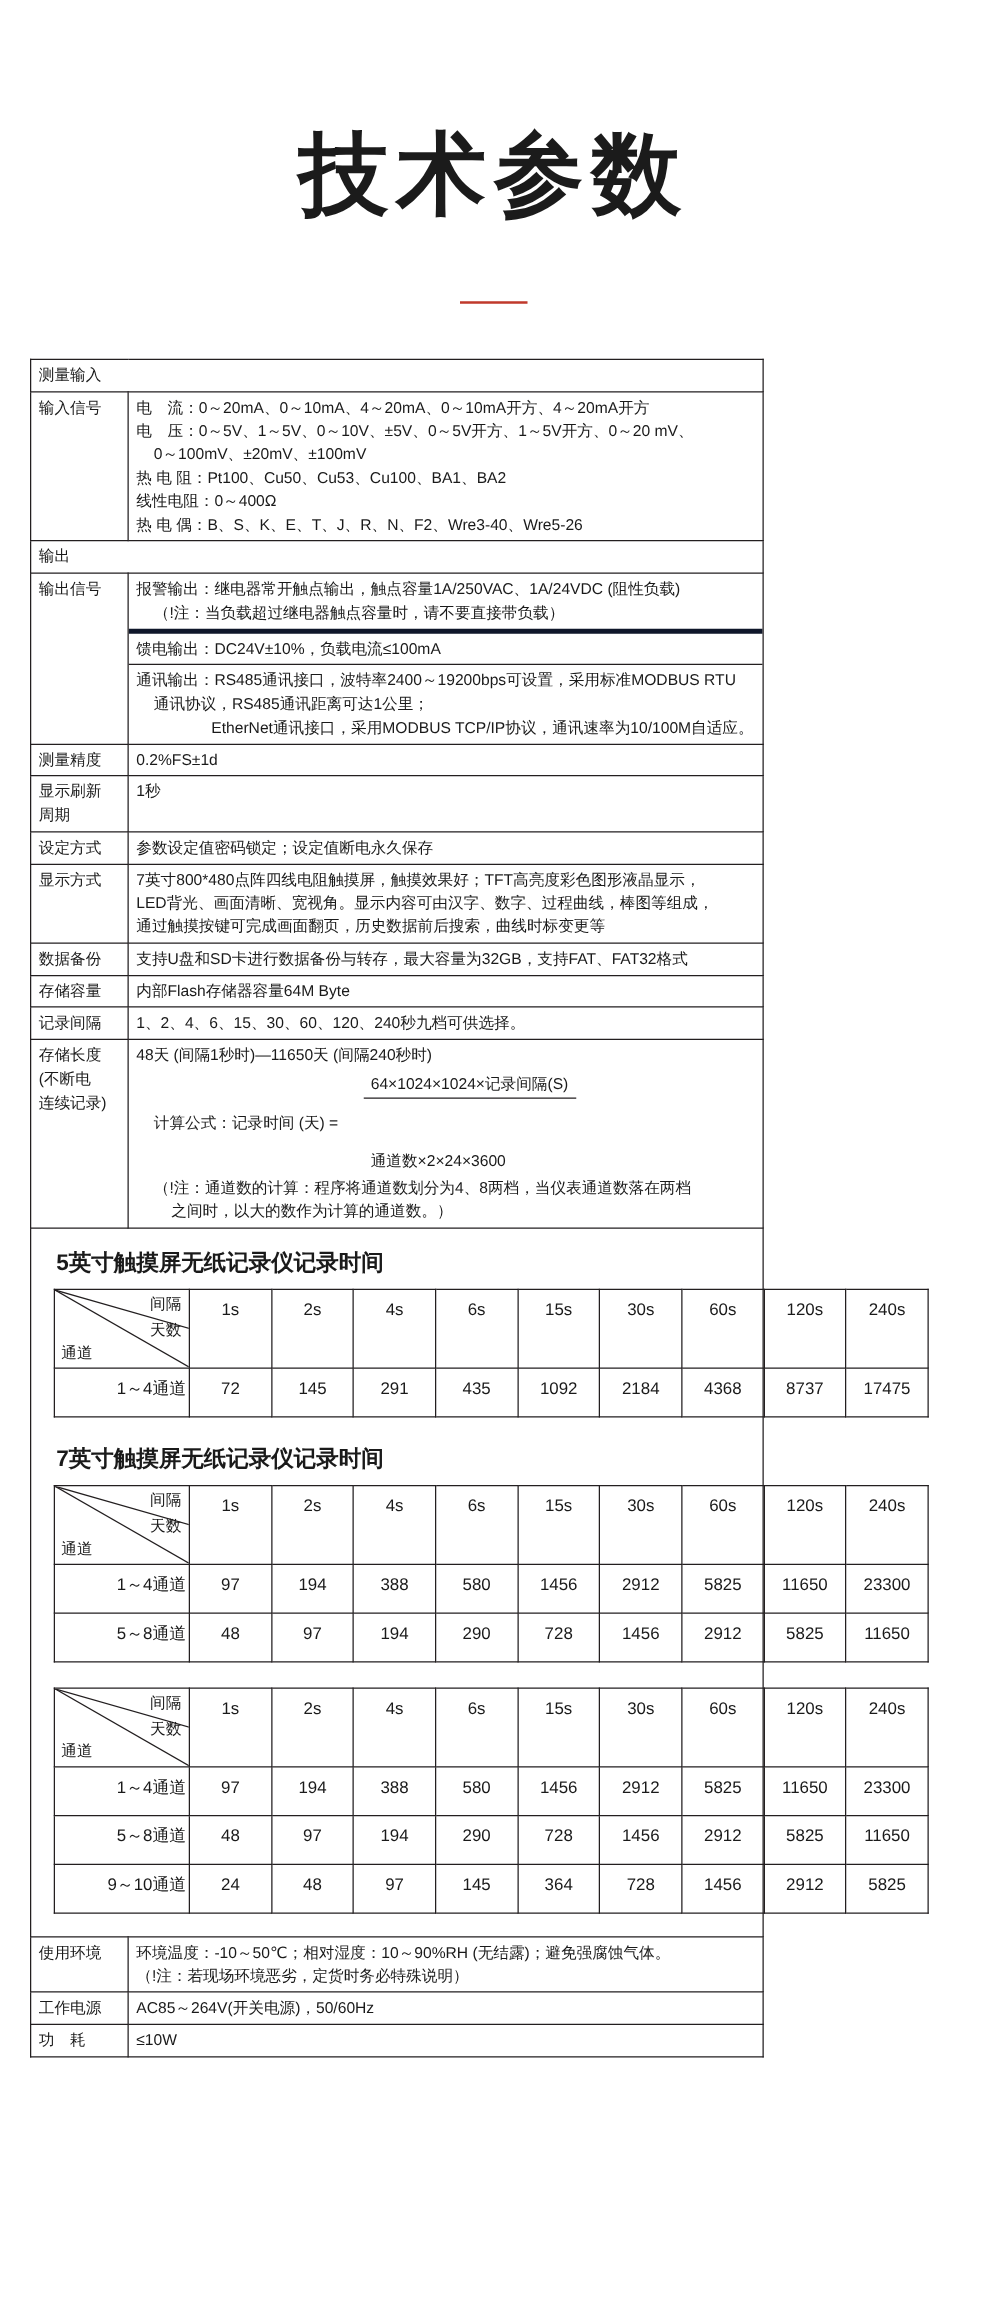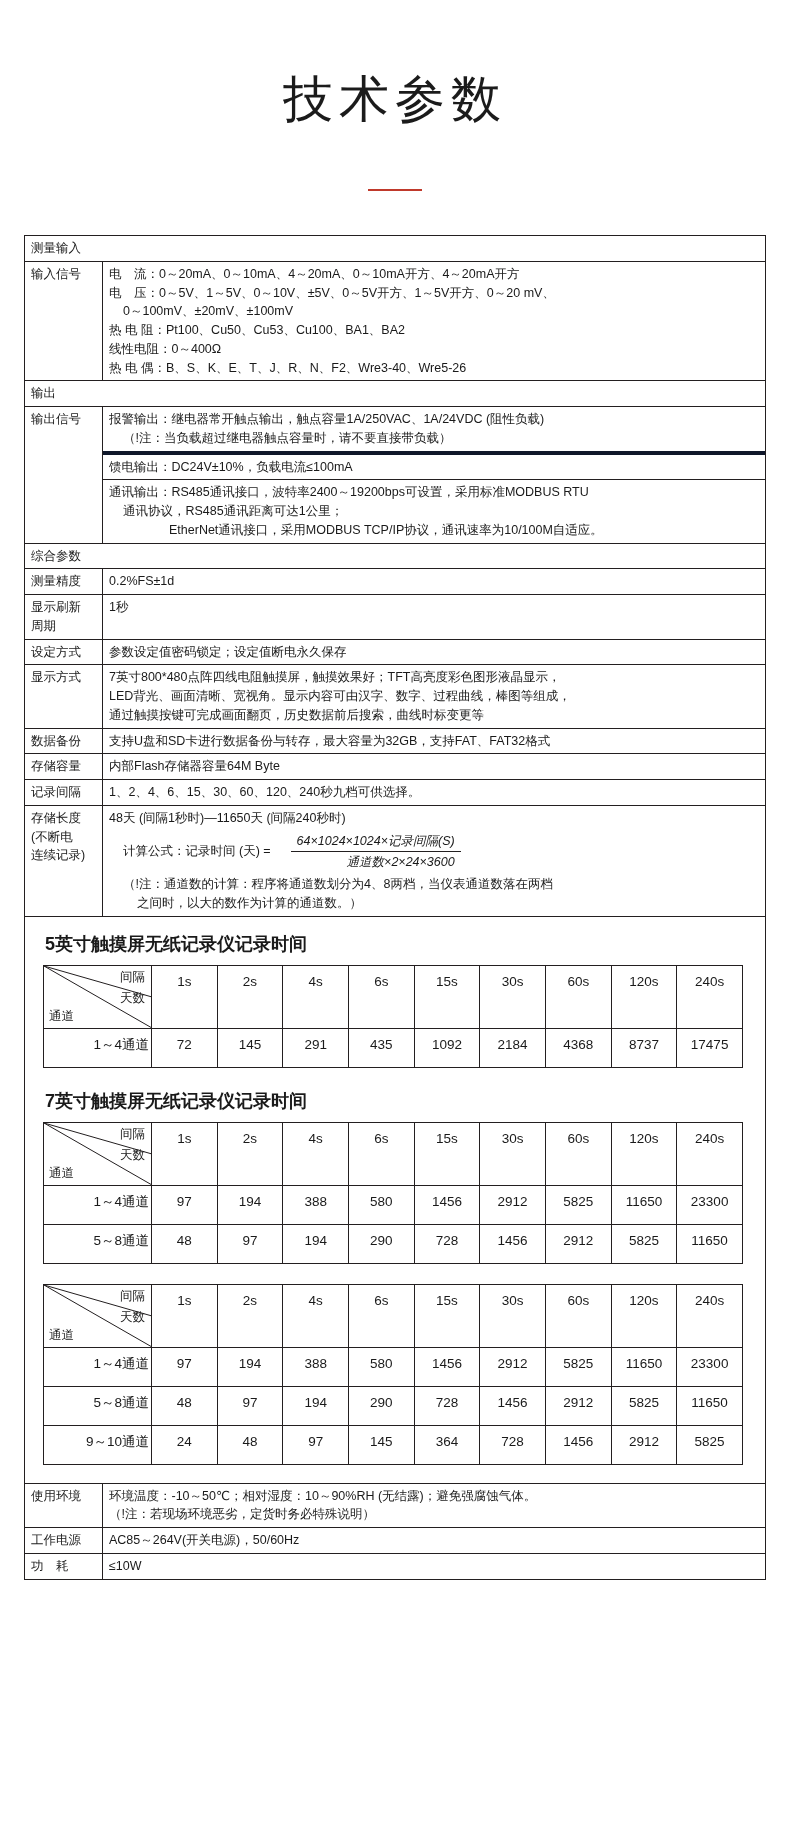--- a/index.html
+++ b/index.html
@@ -18,38 +18,39 @@
     min-height: 1839px;
     box-sizing: border-box;
     position: relative;
     background: #fff;
   }
   .title-block {
     text-align: center;
     padding-top: 72px;
   }
   .main-title {
-    font-size: 50px;
-    font-weight: normal;
+    font-size: 72px;
+    font-weight: bold;
     letter-spacing: 6px;
     color: #1b1b1b;
     line-height: 1.1;
     font-family: "DejaVu Sans", "Liberation Sans", sans-serif;
+    margin-top: 28px;
   }
   .title-rule {
     width: 54px;
     height: 2px;
     background: #c0392b;
     margin: 62px auto 0 auto;
   }
   .tables-wrap {
     padding: 44px 24px 30px 24px;
   }
   table.spec {
-    width: 742px;
+    width: 587px;
     border-collapse: collapse;
     table-layout: fixed;
     font-size: 12.5px;
     line-height: 1.5;
   }
   table.spec td {
     border: 1px solid #231f20;
     padding: 3px 6px;
     vertical-align: top;
   }
@@ -58,34 +59,34 @@
     padding-left: 6px;
   }
   .col-label { width: 78px; }
   .note { display: block; }
   .indent { padding-left: 14px; display: block; }
 
   
   .formula {
     display: inline-block;
     vertical-align: middle;
-    text-align: right;
+    text-align: left;
     margin: 0 2px;
-    font-style: italic;
   }
   .formula .num {
     border-bottom: 1px solid #231f20;
     padding: 0 6px 1px 6px;
     display: block;
     white-space: nowrap;
   }
   .formula .den {
     padding: 1px 6px 0 6px;
     display: block;
     white-space: nowrap;
+    margin-top: 40px;
   }
   .formula-row {
     display: flex;
     align-items: center;
     gap: 18px;
     flex-wrap: nowrap;
   }
 
   
   .rt-block {
@@ -177,23 +178,20 @@
               <span class="note">报警输出：继电器常开触点输出，触点容量1A/250VAC、1A/24VDC (阻性负载)</span>
               <span class="note indent">（!注：当负载超过继电器触点容量时，请不要直接带负载）</span>
             </div>
             <div style="padding:3px 6px;border-bottom:1px solid #231f20">馈电输出：DC24V±10%，负载电流≤100mA</div>
             <div style="padding:3px 6px">
               <span class="note">通讯输出：RS485通讯接口，波特率2400～19200bps可设置，采用标准MODBUS RTU</span>
               <span class="note indent">通讯协议，RS485通讯距离可达1公里；</span>
               <span class="note" style="padding-left:60px;display:block">EtherNet通讯接口，采用MODBUS TCP/IP协议，通讯速率为10/100M自适应。</span>
             </div>
           </td>
-        </tr>
-        <tr>
-          <td class="sec" colspan="2">综合参数</td>
         </tr>
         <tr>
           <td>测量精度</td>
           <td>0.2%FS±1d</td>
         </tr>
         <tr>
           <td>
             <span class="note">显示刷新</span>
             <span class="note">周期</span>
           </td>

